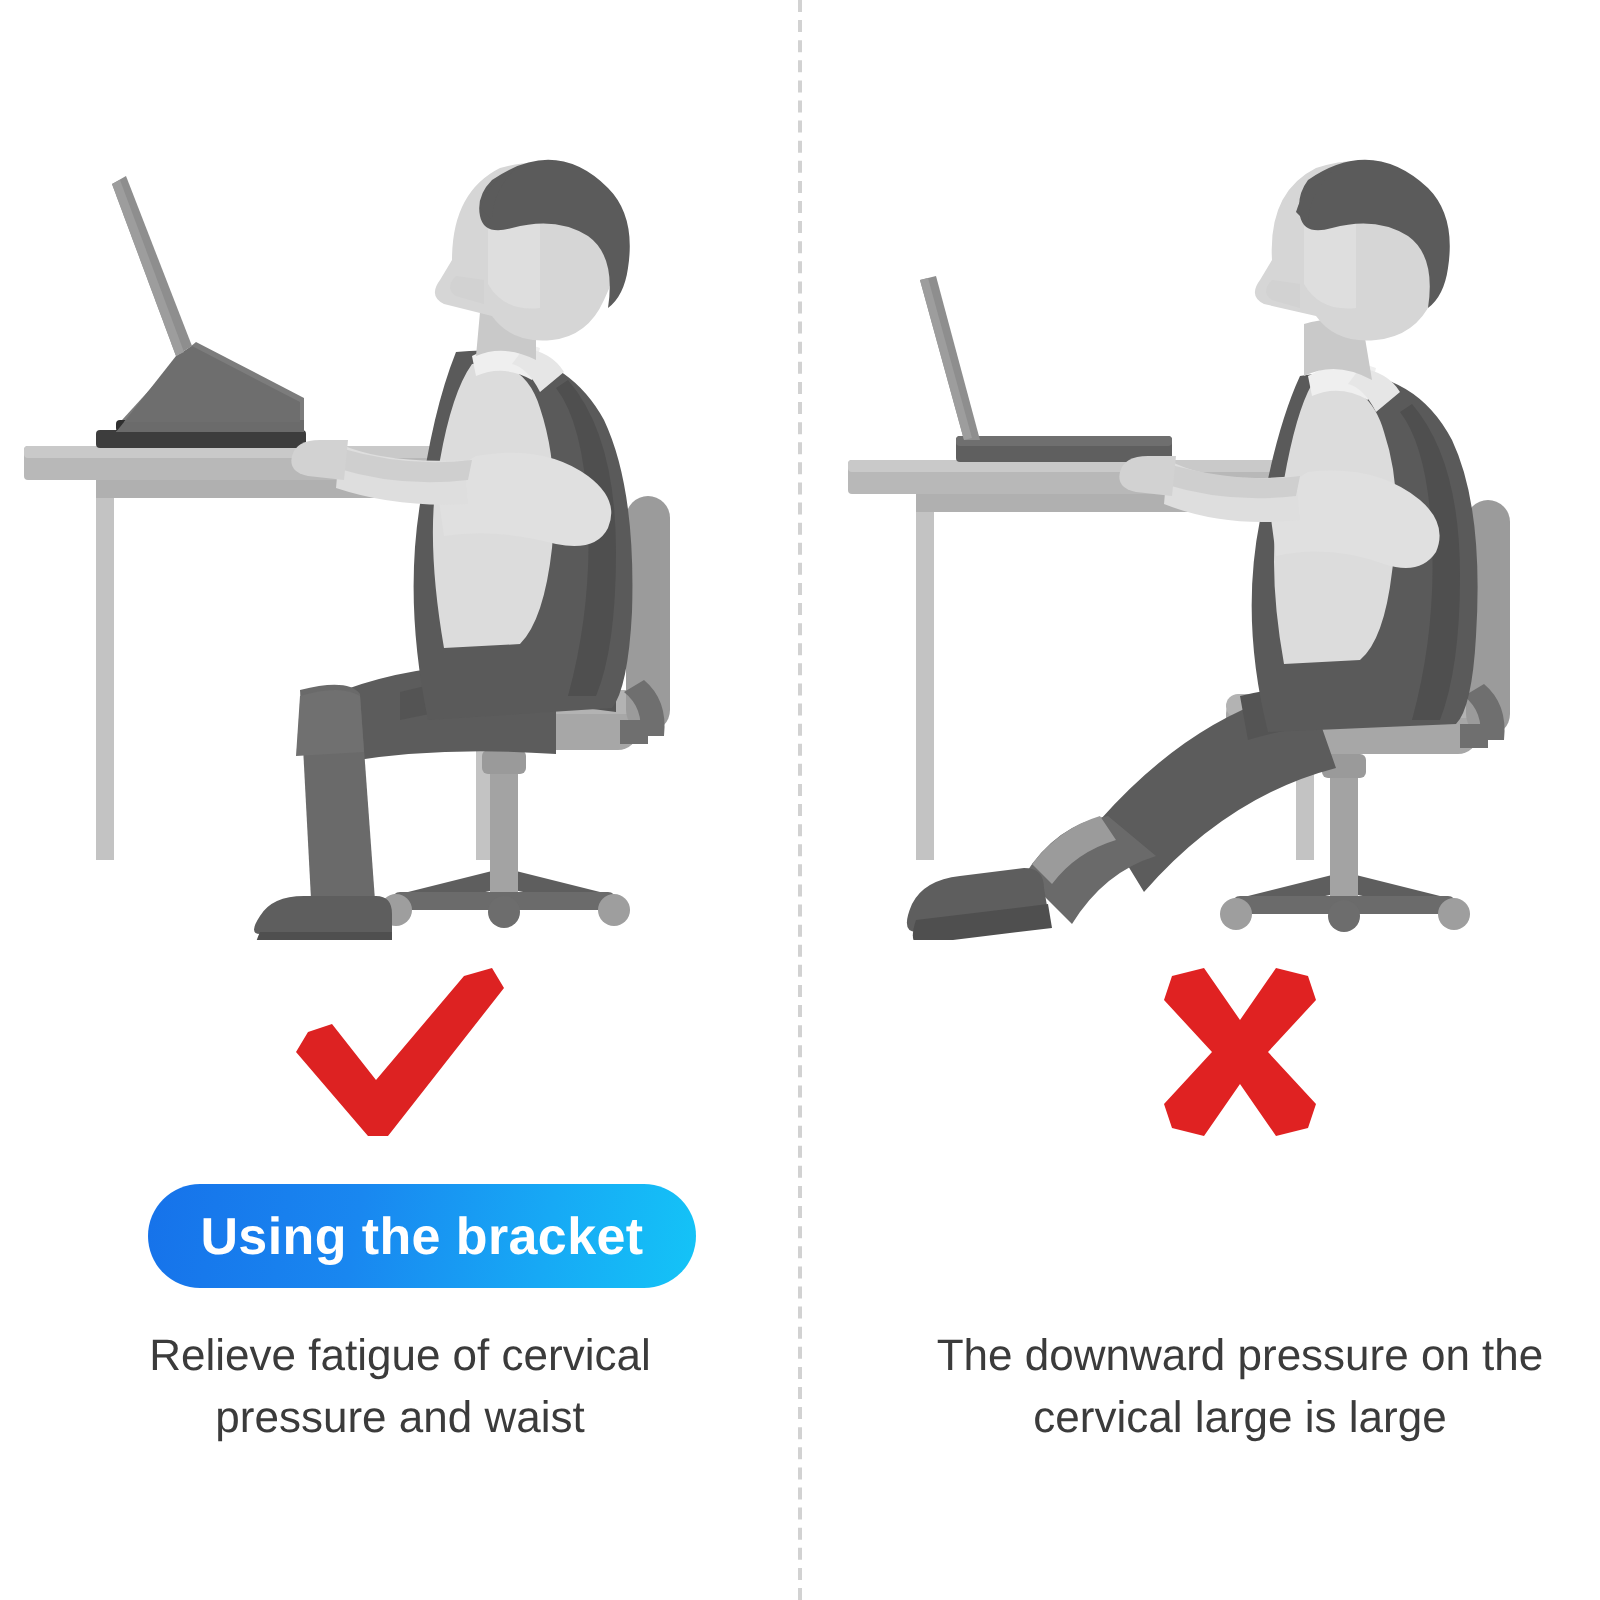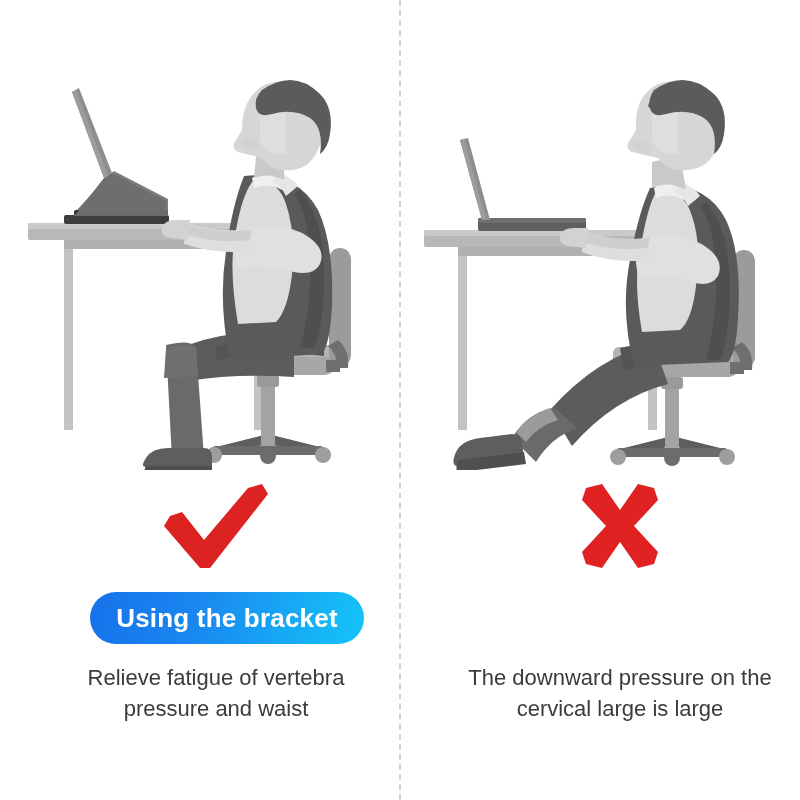--- a/index.html
+++ b/index.html
@@ -28,21 +28,21 @@
     border-left: 2px dashed #d2d2d2;
   }
 
   
   .panel {
     position: absolute;
     top: 0;
     width: 400px;
     height: 800px;
   }
-  .panel.left  { left: 16px; }
+  .panel.left  { left: 0; }
   .panel.right { left: 420px; }
 
   .illustration {
     position: absolute;
     left: 0;
     top: 60px;
     width: 400px;
     height: 410px;
   }
 
@@ -190,21 +190,21 @@
       <svg width="120" height="88" viewBox="0 0 120 88" xmlns="http://www.w3.org/2000/svg">
         <path d="M8,44 L14,34 L26,30 L48,58 L92,6 L106,2 L112,12 L54,86 L44,86 Z" fill="#dd2222"></path>
       </svg>
     </div>
 
     <div class="pill left-pill">
       <span>Using the bracket</span>
     </div>
 
     <div class="caption">
-      <span class="line">Relieve fatigue of vertebra</span>
+      <span class="line">Relieve fatigue of cervical</span>
       <span class="line">pressure and waist</span>
     </div>
   </div>
 
   <div class="panel right">
 
     <div class="illustration">
       <svg viewBox="0 0 400 410" width="400" height="410" xmlns="http://www.w3.org/2000/svg">
 
         <rect x="38" y="187" width="9" height="183" fill="#c3c3c3"></rect>

